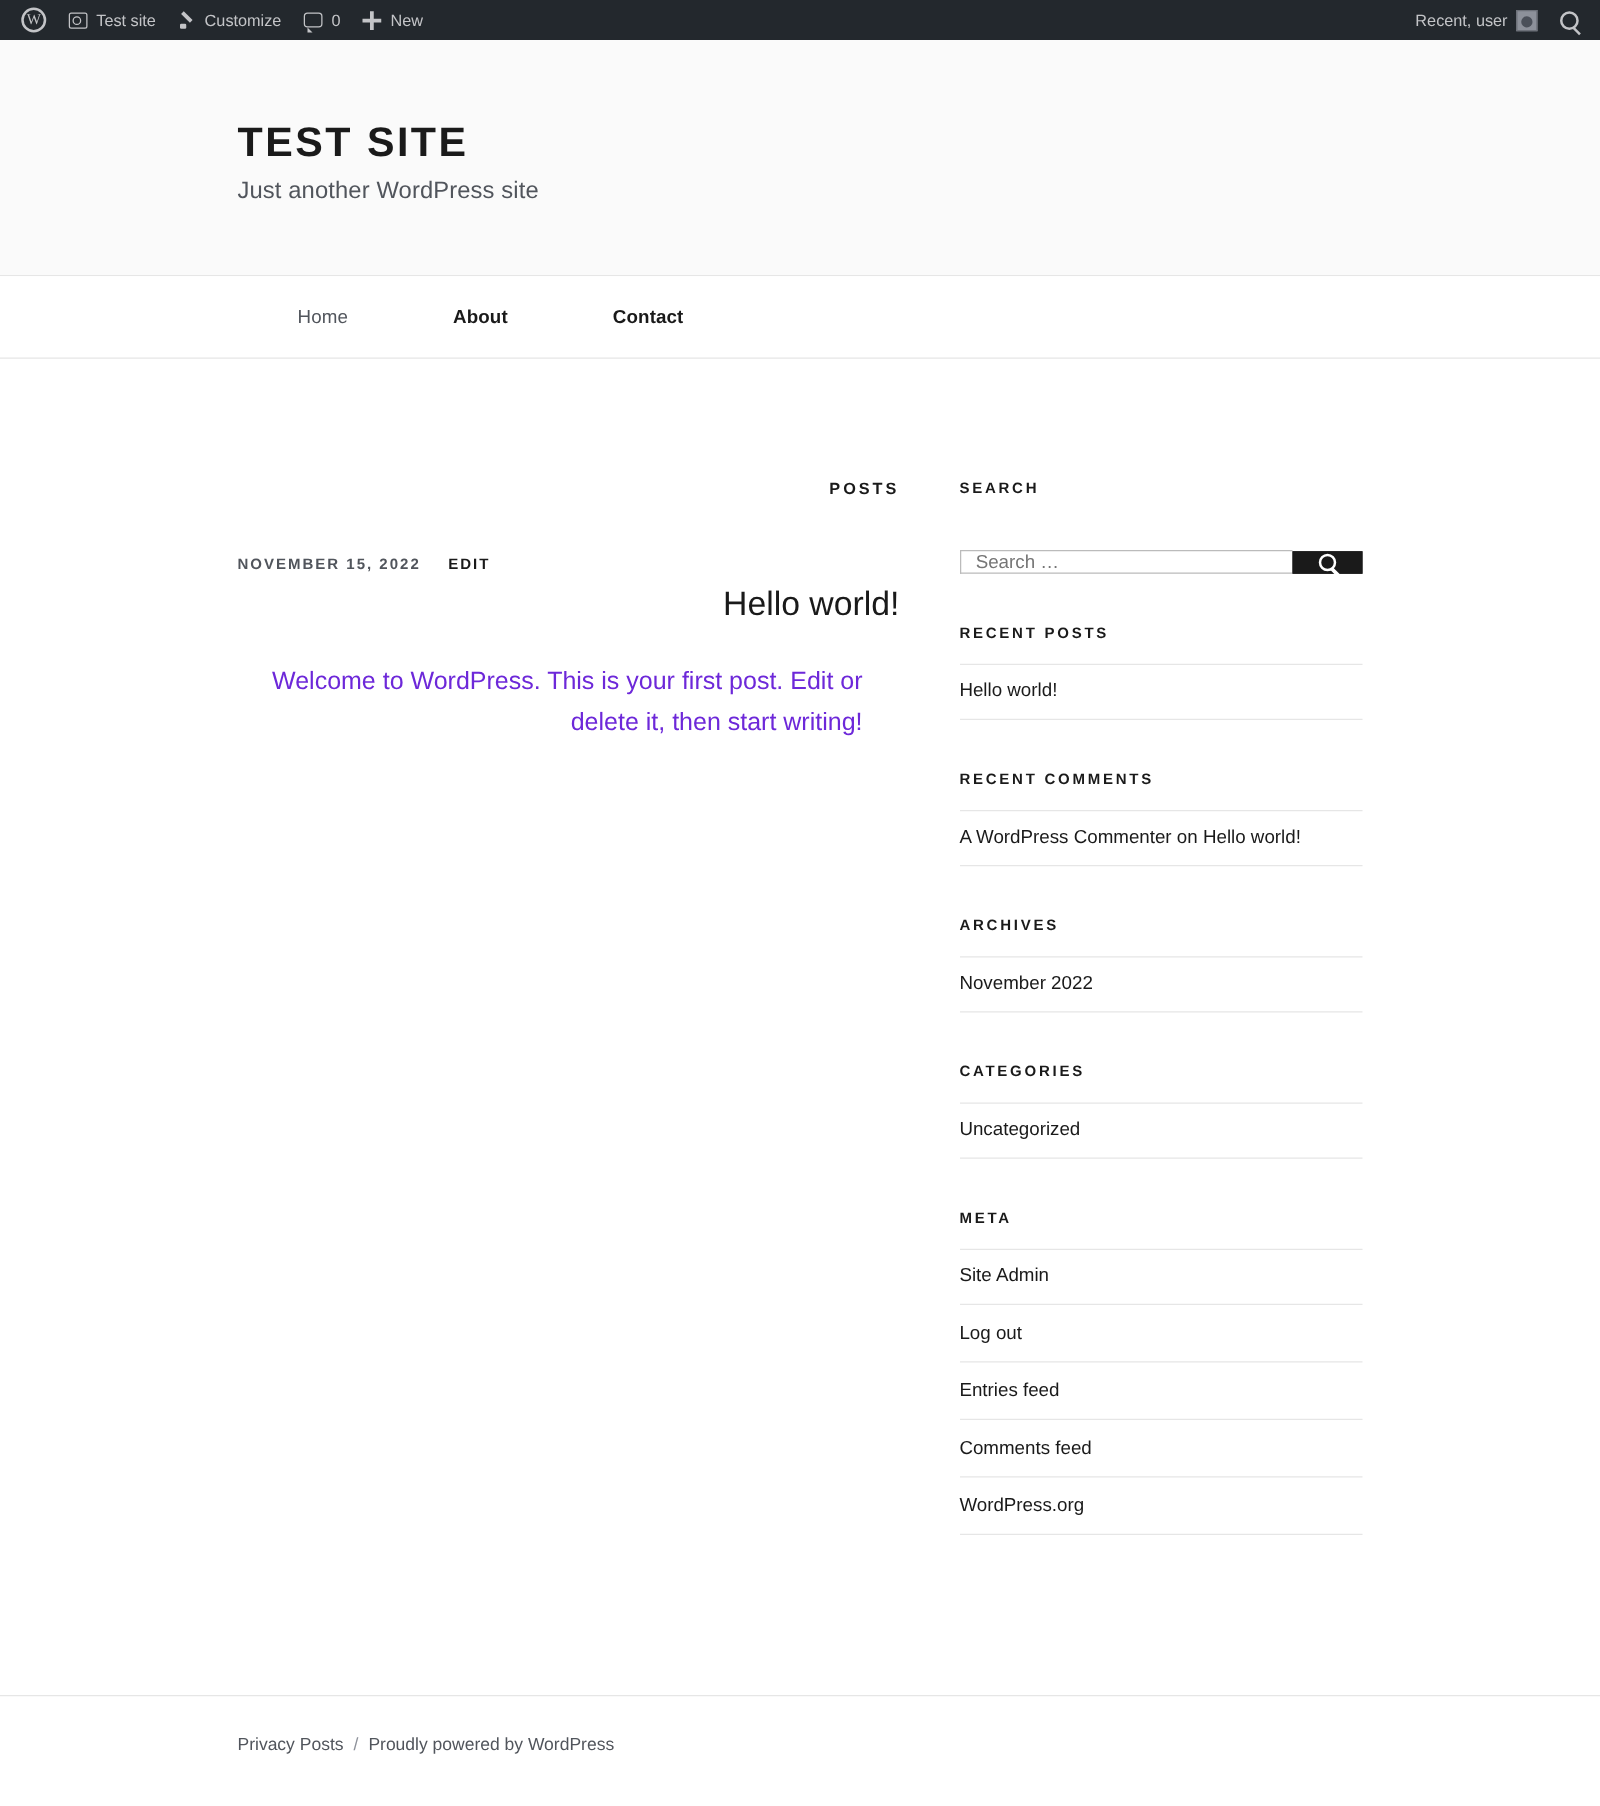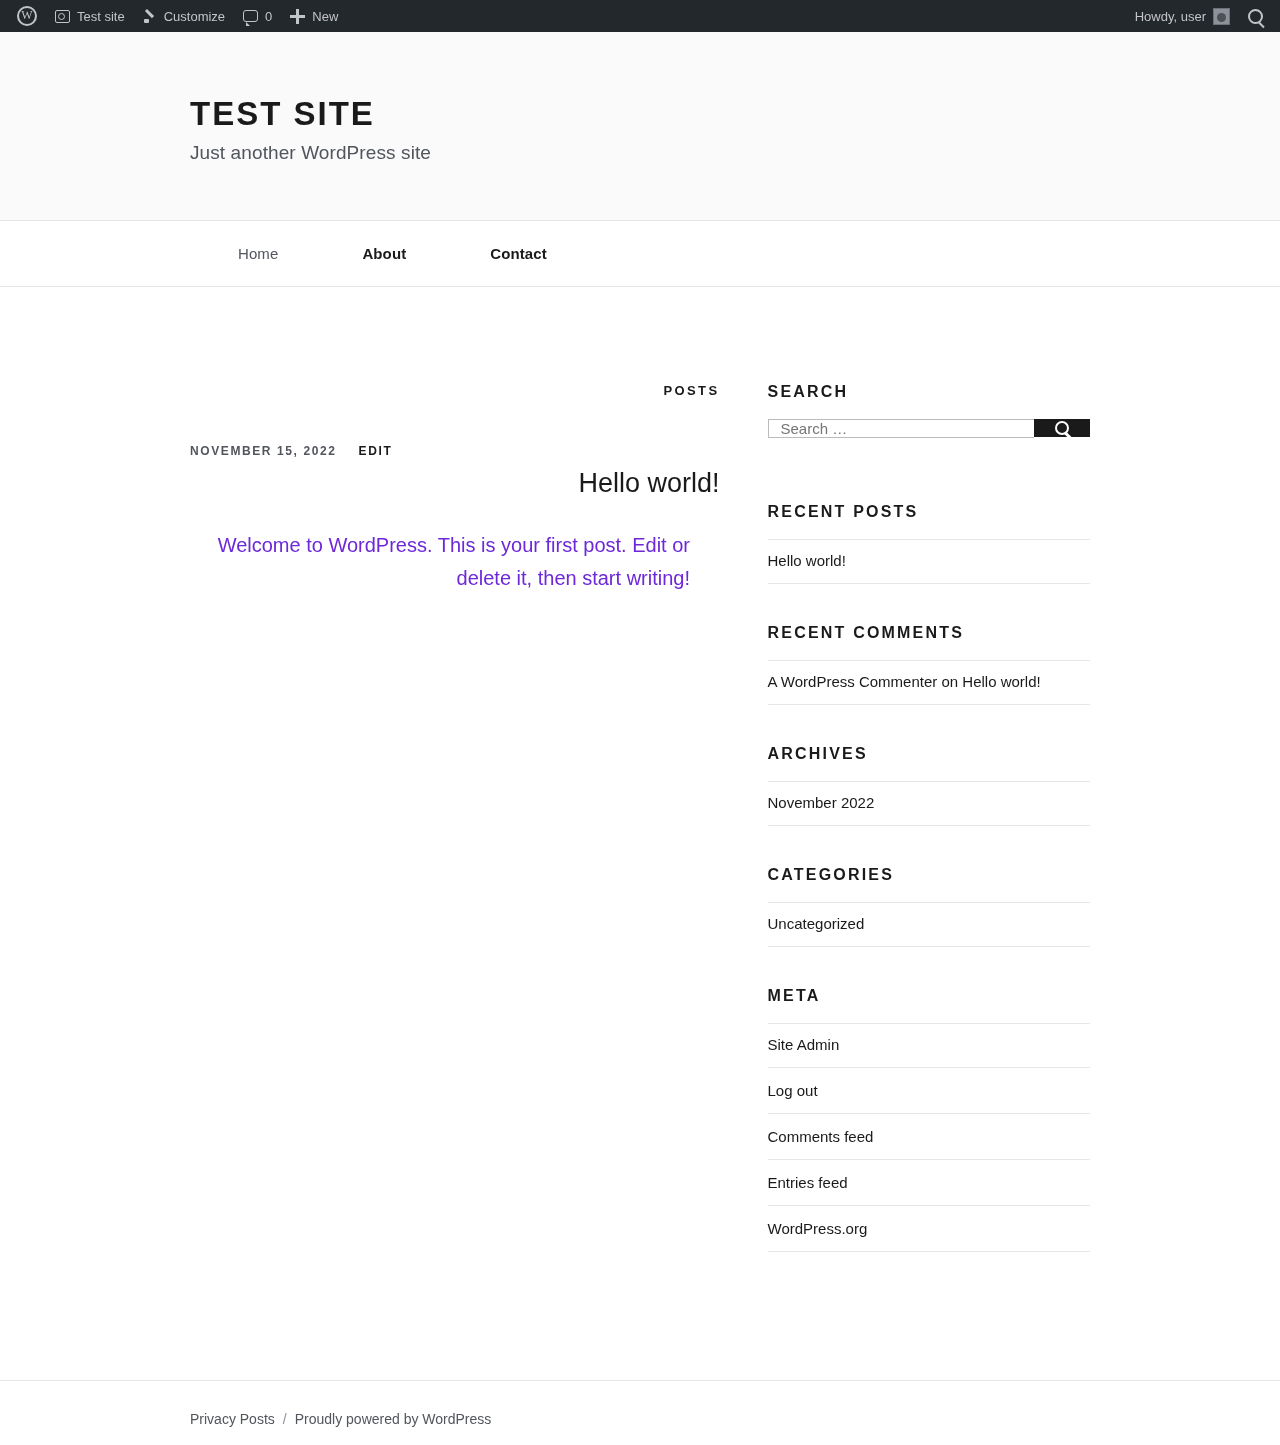--- a/index.html
+++ b/index.html
@@ -249,30 +249,30 @@
   .entry-content {
     font-size: 20px;
     line-height: 1.65;
     color: #6d28d9;
     max-width: 500px;
   }
 
   
   .widget { margin-bottom: 40px; }
   .widget-title {
-    font-size: 16px;
+    font-size: 12px;
     font-weight: bold;
     letter-spacing: 2.2px;
     text-transform: uppercase;
     color: #1a1a1a;
     margin: 0 0 18px 0;
   }
   .search-form {
     display: flex;
-    align-items: flex-start;
+    align-items: flex-end;
     height: 44px;
   }
   .search-input {
     flex: 1 1 auto;
     border: 1px solid #bbb;
     border-right: none;
     font-size: 15px;
     padding: 0 12px;
     color: #51555c;
     font-family: "Liberation Sans", sans-serif;
@@ -352,21 +352,21 @@
   <div class="ab-item">
     <span class="icon-sq icon-comment"></span>
     <span>0</span>
   </div>
   <div class="ab-item">
     <span class="icon-sq icon-plus"></span>
     <span>New</span>
   </div>
   <div class="ab-spacer"></div>
   <div class="ab-item">
-    <span>Howdy, user</span>
+    <span>Recent, user</span>
     <span class="ab-avatar"></span>
   </div>
   <div class="ab-item">
     <span class="ab-search-icon"></span>
   </div>
 </div>
 
 <header class="site-header">
   <div class="wrap">
     <h1 class="site-title">TEST SITE</h1>
@@ -454,24 +454,24 @@
         <section class="widget">
           <h2 class="widget-title">Meta</h2>
           <ul class="widget-list bordered-top">
             <li>
               <span>Site Admin</span>
             </li>
             <li>
               <span>Log out</span>
             </li>
             <li>
+              <span>Entries feed</span>
+            </li>
+            <li>
               <span>Comments feed</span>
-            </li>
-            <li>
-              <span>Entries feed</span>
             </li>
             <li>
               <span>WordPress.org</span>
             </li>
           </ul>
         </section>
 
       </aside>
     </div>
   </div>

